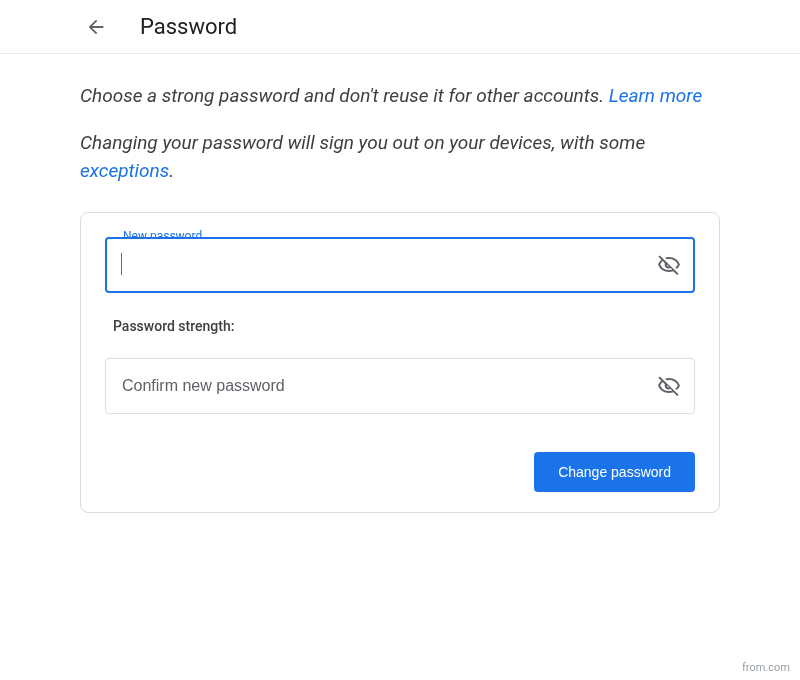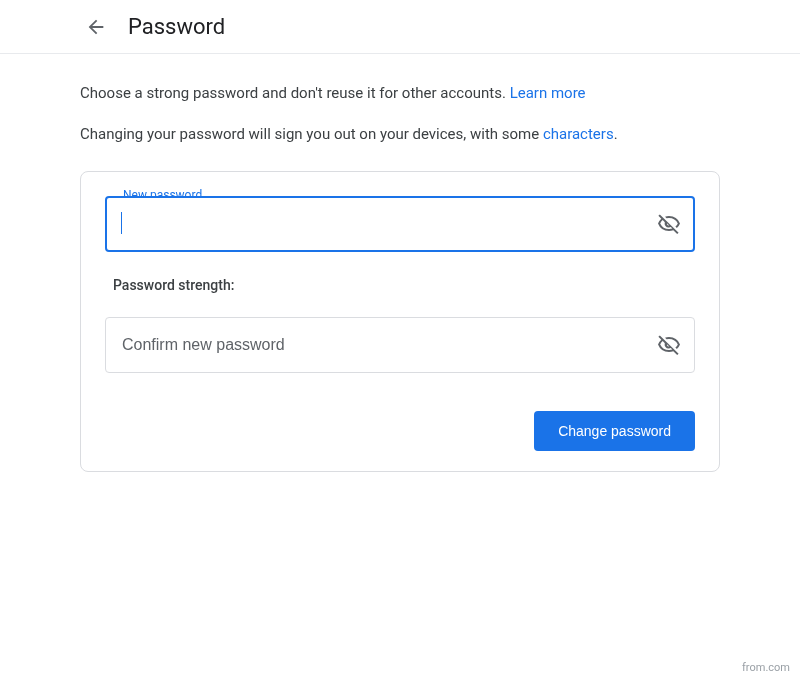--- a/index.html
+++ b/index.html
@@ -10,42 +10,43 @@
       width: 800px;
       height: 680px;
       overflow: hidden;
       position: relative;
     }
     .header {
       display: flex;
       align-items: center;
       padding: 14px 24px 14px 24px;
       border-bottom: 1px solid #e8eaed;
-      gap: 20px;
+      gap: 32px;
     }
     .back-icon {
       width: 24px; height: 24px;
       display: flex; align-items: center; justify-content: center;
       cursor: pointer;
       color: #5f6368;
       margin-left: 60px;
     }
     .page-title {
       font-size: 22px;
       font-weight: 400;
       color: #202124;
     }
     .content {
       padding: 28px 80px 0 80px;
     }
     .intro {
-      font-size: 15px;
+      font-size: 19px;
       color: #3c4043;
       line-height: 1.5;
       margin-bottom: 18px;
+      font-style: italic;
     }
     .intro a, .hint a {
       color: #1a73e8;
       text-decoration: none;
     }
     .card {
       border: 1px solid #dadce0;
       border-radius: 8px;
       padding: 24px 24px 20px 24px;
       margin-top: 26px;
@@ -149,21 +150,21 @@
       </svg>
   </div>
   <div class="page-title">Password</div>
 </div>
 
 <div class="content">
   <p class="intro">
     <span>Choose a strong password and don't reuse it for other accounts. </span><a href="#">Learn more</a>
   </p>
   <p class="intro">
-    <span>Changing your password will sign you out on your devices, with some </span><a href="#">characters</a><span>.</span>
+    <span>Changing your password will sign you out on your devices, with some </span><a href="#">exceptions</a><span>.</span>
   </p>
 
   <div class="card">
 
     <div class="field active">
       <span class="label">New password</span>
       <div class="input-wrap">
         <input class="input" type="password" style="">
         <div class="caret"></div>
         <div class="eye">

